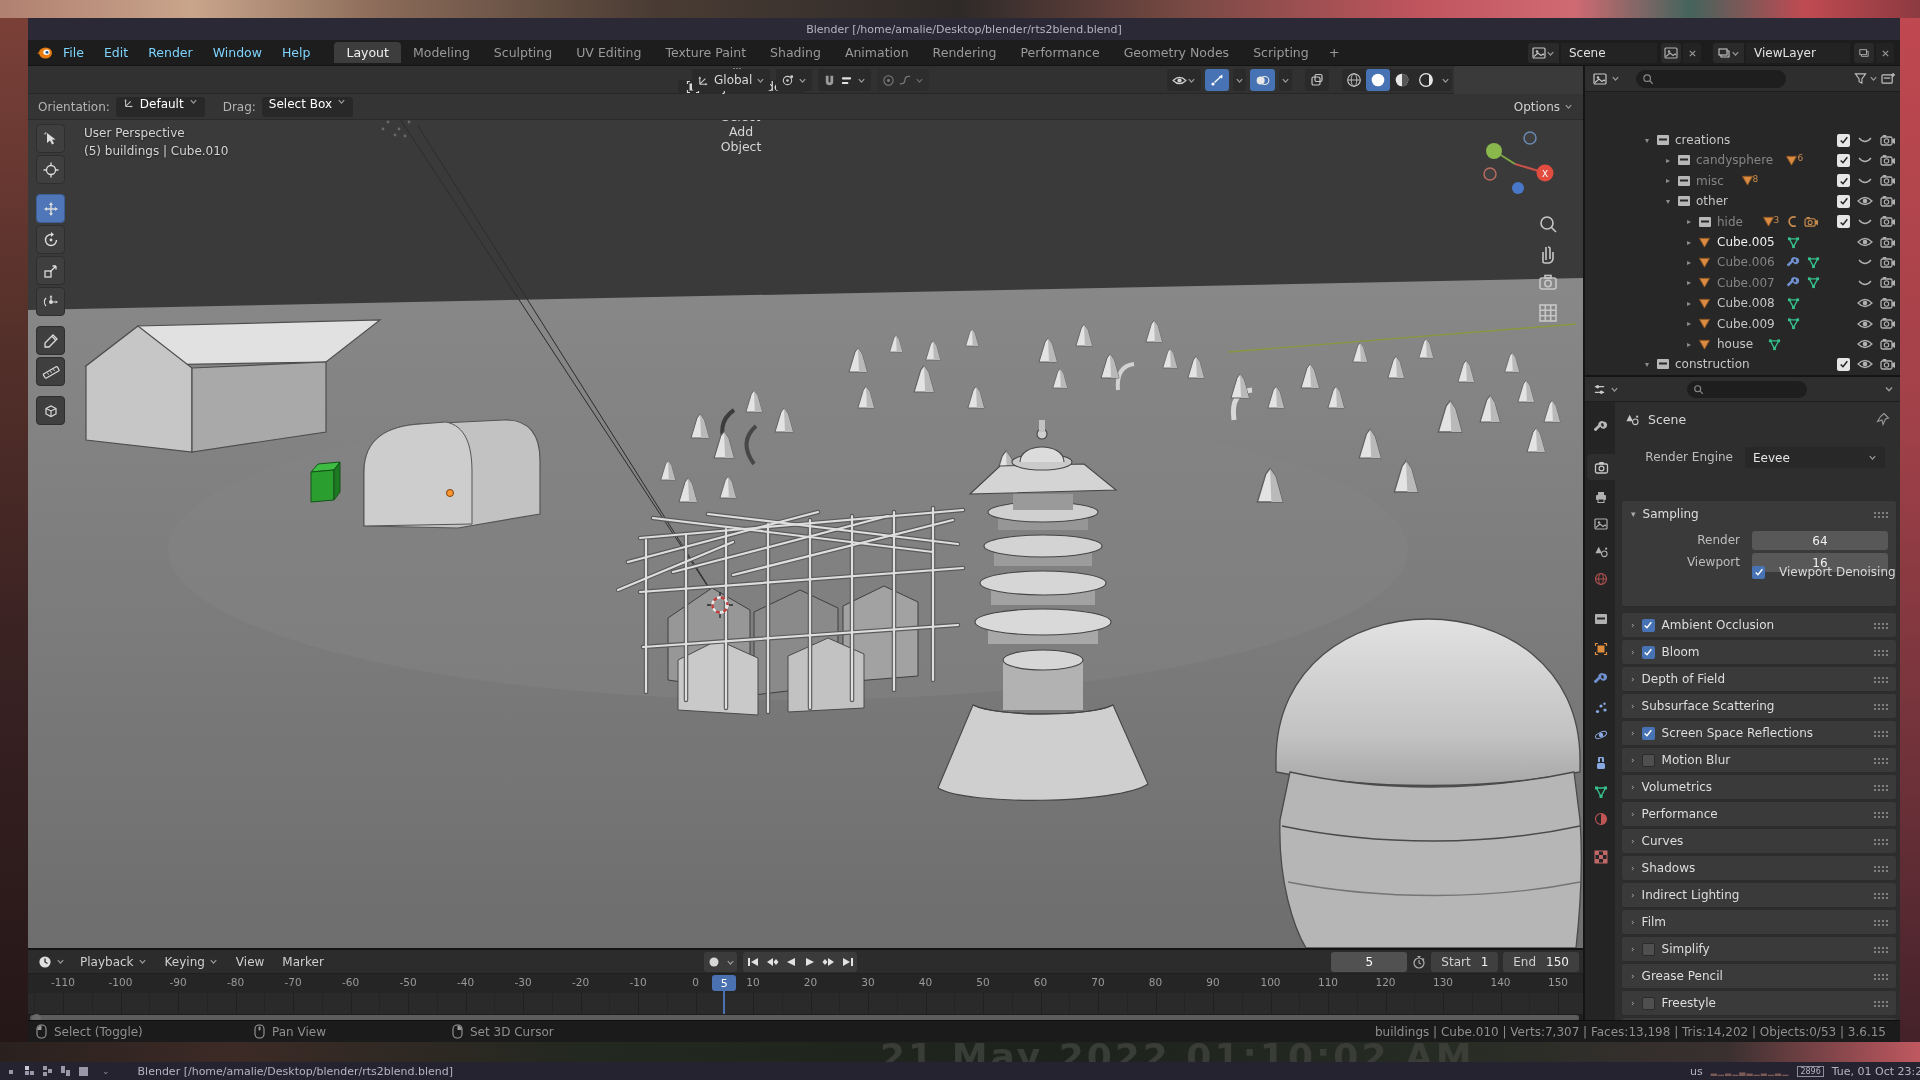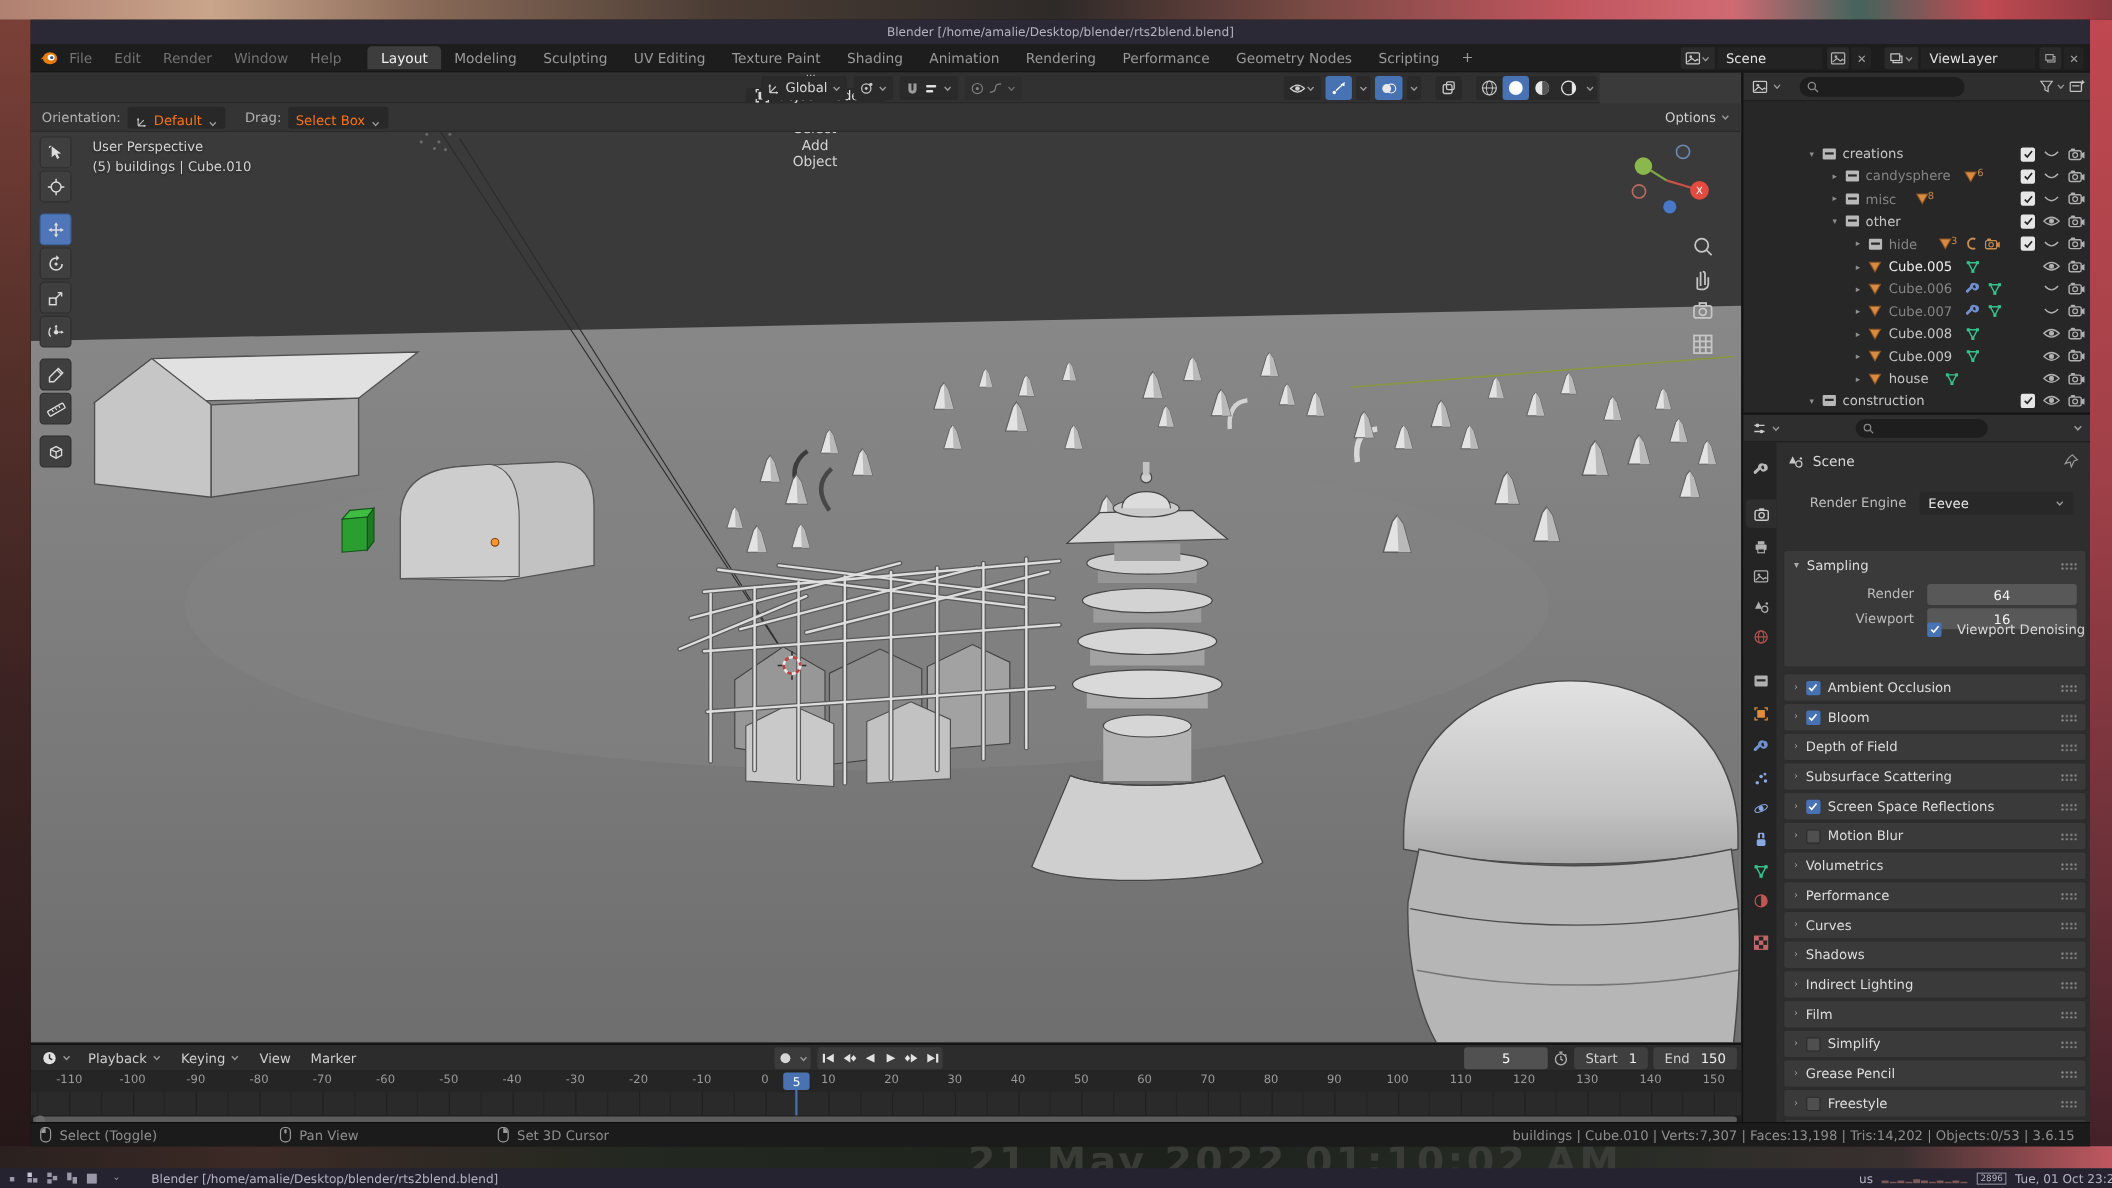--- a/index.html
+++ b/index.html
@@ -30,21 +30,21 @@
   .tb-count { border:1px solid #8f8da0; font-size:8px; padding:0 2px; color:#b5b2c4; }
 
   
   .bwin { position:absolute; left:28px; top:18px; width:1872px; height:1024px; background:#161616; }
   .titlebar { position:absolute; left:0; top:0; width:1872px; height:22px; background:#2b2935;
     color:#b6b2c2; font-size:11px; display:flex; align-items:center; justify-content:center; }
 
   
   .topbar { position:absolute; left:0; top:22px; width:1872px; height:26px; background:#1d1d1d;
     display:flex; align-items:center; border-bottom:1px solid #131313; }
-  .menu-item { padding:0 10px; color:#737373; font-size:12.5px; cursor:default; }
+  .menu-item { padding:0 10px; color:#7dd3fc; font-size:12.5px; cursor:default; }
   .ws-tabs { display:flex; margin-left:14px; align-items:center; height:26px;justify-content:flex-end; }
   .ws-tab { padding:3px 12px; color:#9a9a9a; font-size:12.5px; border-radius:4px 4px 0 0; }
   .ws-tab.active { background:#3d3d3d; color:#f0f0f0; }
   .ws-add { color:#9a9a9a; padding:0 8px; font-size:13px; }
   .tb-scene-grp { position:absolute; right:6px; top:3px; display:flex; align-items:center; gap:2px; }
   .db-iconbtn { background:#2a2a2a; border-radius:3px 0 0 3px; height:20px; padding:0 4px; display:flex; align-items:center; color:#c0c0c0; }
   .db-field { background:#232323; height:20px; display:flex; align-items:center; padding:0 8px; color:#e2e2e2; font-size:12px; }
   .db-x { background:#232323; border-radius:0 3px 3px 0; height:20px; width:18px; display:flex; align-items:center; justify-content:center; color:#9a9a9a; }
   .db-sm { background:#2a2a2a; height:20px; width:20px; border-radius:3px; display:flex; align-items:center; justify-content:center; color:#b0b0b0; margin-left:2px; }
 
@@ -60,21 +60,21 @@
   .vph-right { position:absolute; right:2px; top:3px; display:flex; align-items:center; gap:4px; }
   .tgl { background:#2a2a2a; height:22px; border-radius:3px; display:flex; align-items:center; justify-content:center; padding:0 5px; color:#c8c8c8; }
   .tgl.on { background:#4772b3; color:#fff; }
   .shade-grp { display:flex; background:#2a2a2a; border-radius:3px; height:22px; align-items:center; }
   .shade-btn { width:24px; height:22px; display:flex; align-items:center; justify-content:center; color:#c8c8c8; border-radius:3px; }
   .shade-btn.on { background:#4772b3; }
 
   .tool-settings { position:absolute; left:0; top:28px; width:1555px; height:26px; background:#343434;
     display:flex; align-items:center; border-bottom:1px solid #2a2a2a; z-index:5; }
   .ts-label { color:#b4b4b4; margin-left:10px; }
-  .ts-dd { background:#282828; border-radius:3px; height:20px; display:flex; align-items:flex-end; gap:5px; padding:0 7px; margin-left:6px; color:#f97316; }
+  .ts-dd { background:#282828; border-radius:3px; height:20px; display:flex; align-items:flex-start; gap:5px; padding:0 7px; margin-left:6px; color:#ffffff; }
   .ts-options { position:absolute; right:10px; display:flex; gap:4px; align-items:center; color:#d0d0d0; }
 
   .vp-canvas { position:absolute; left:0; top:54px; width:1555px; height:828px; overflow:hidden; }
   .vp-overlay-text { position:absolute; left:56px; top:4px; color:#d4d4d4; font-size:12px; line-height:18px; text-shadow:0 1px 2px rgba(0,0,0,.5); z-index:4; }
 
   .toolbar { position:absolute; left:8px; top:4px; width:30px; z-index:4; }
   .tool-btn { width:29px; height:29px; background:#3f3f3f; border:1px solid #2e2e2e; border-radius:4px;
     display:flex; align-items:center; justify-content:center; color:#dcdcdc; margin-bottom:2px; }
   .tool-btn.on { background:#4f76b8; border-color:#3c5d96; }
   .tool-gap { height:8px; }

